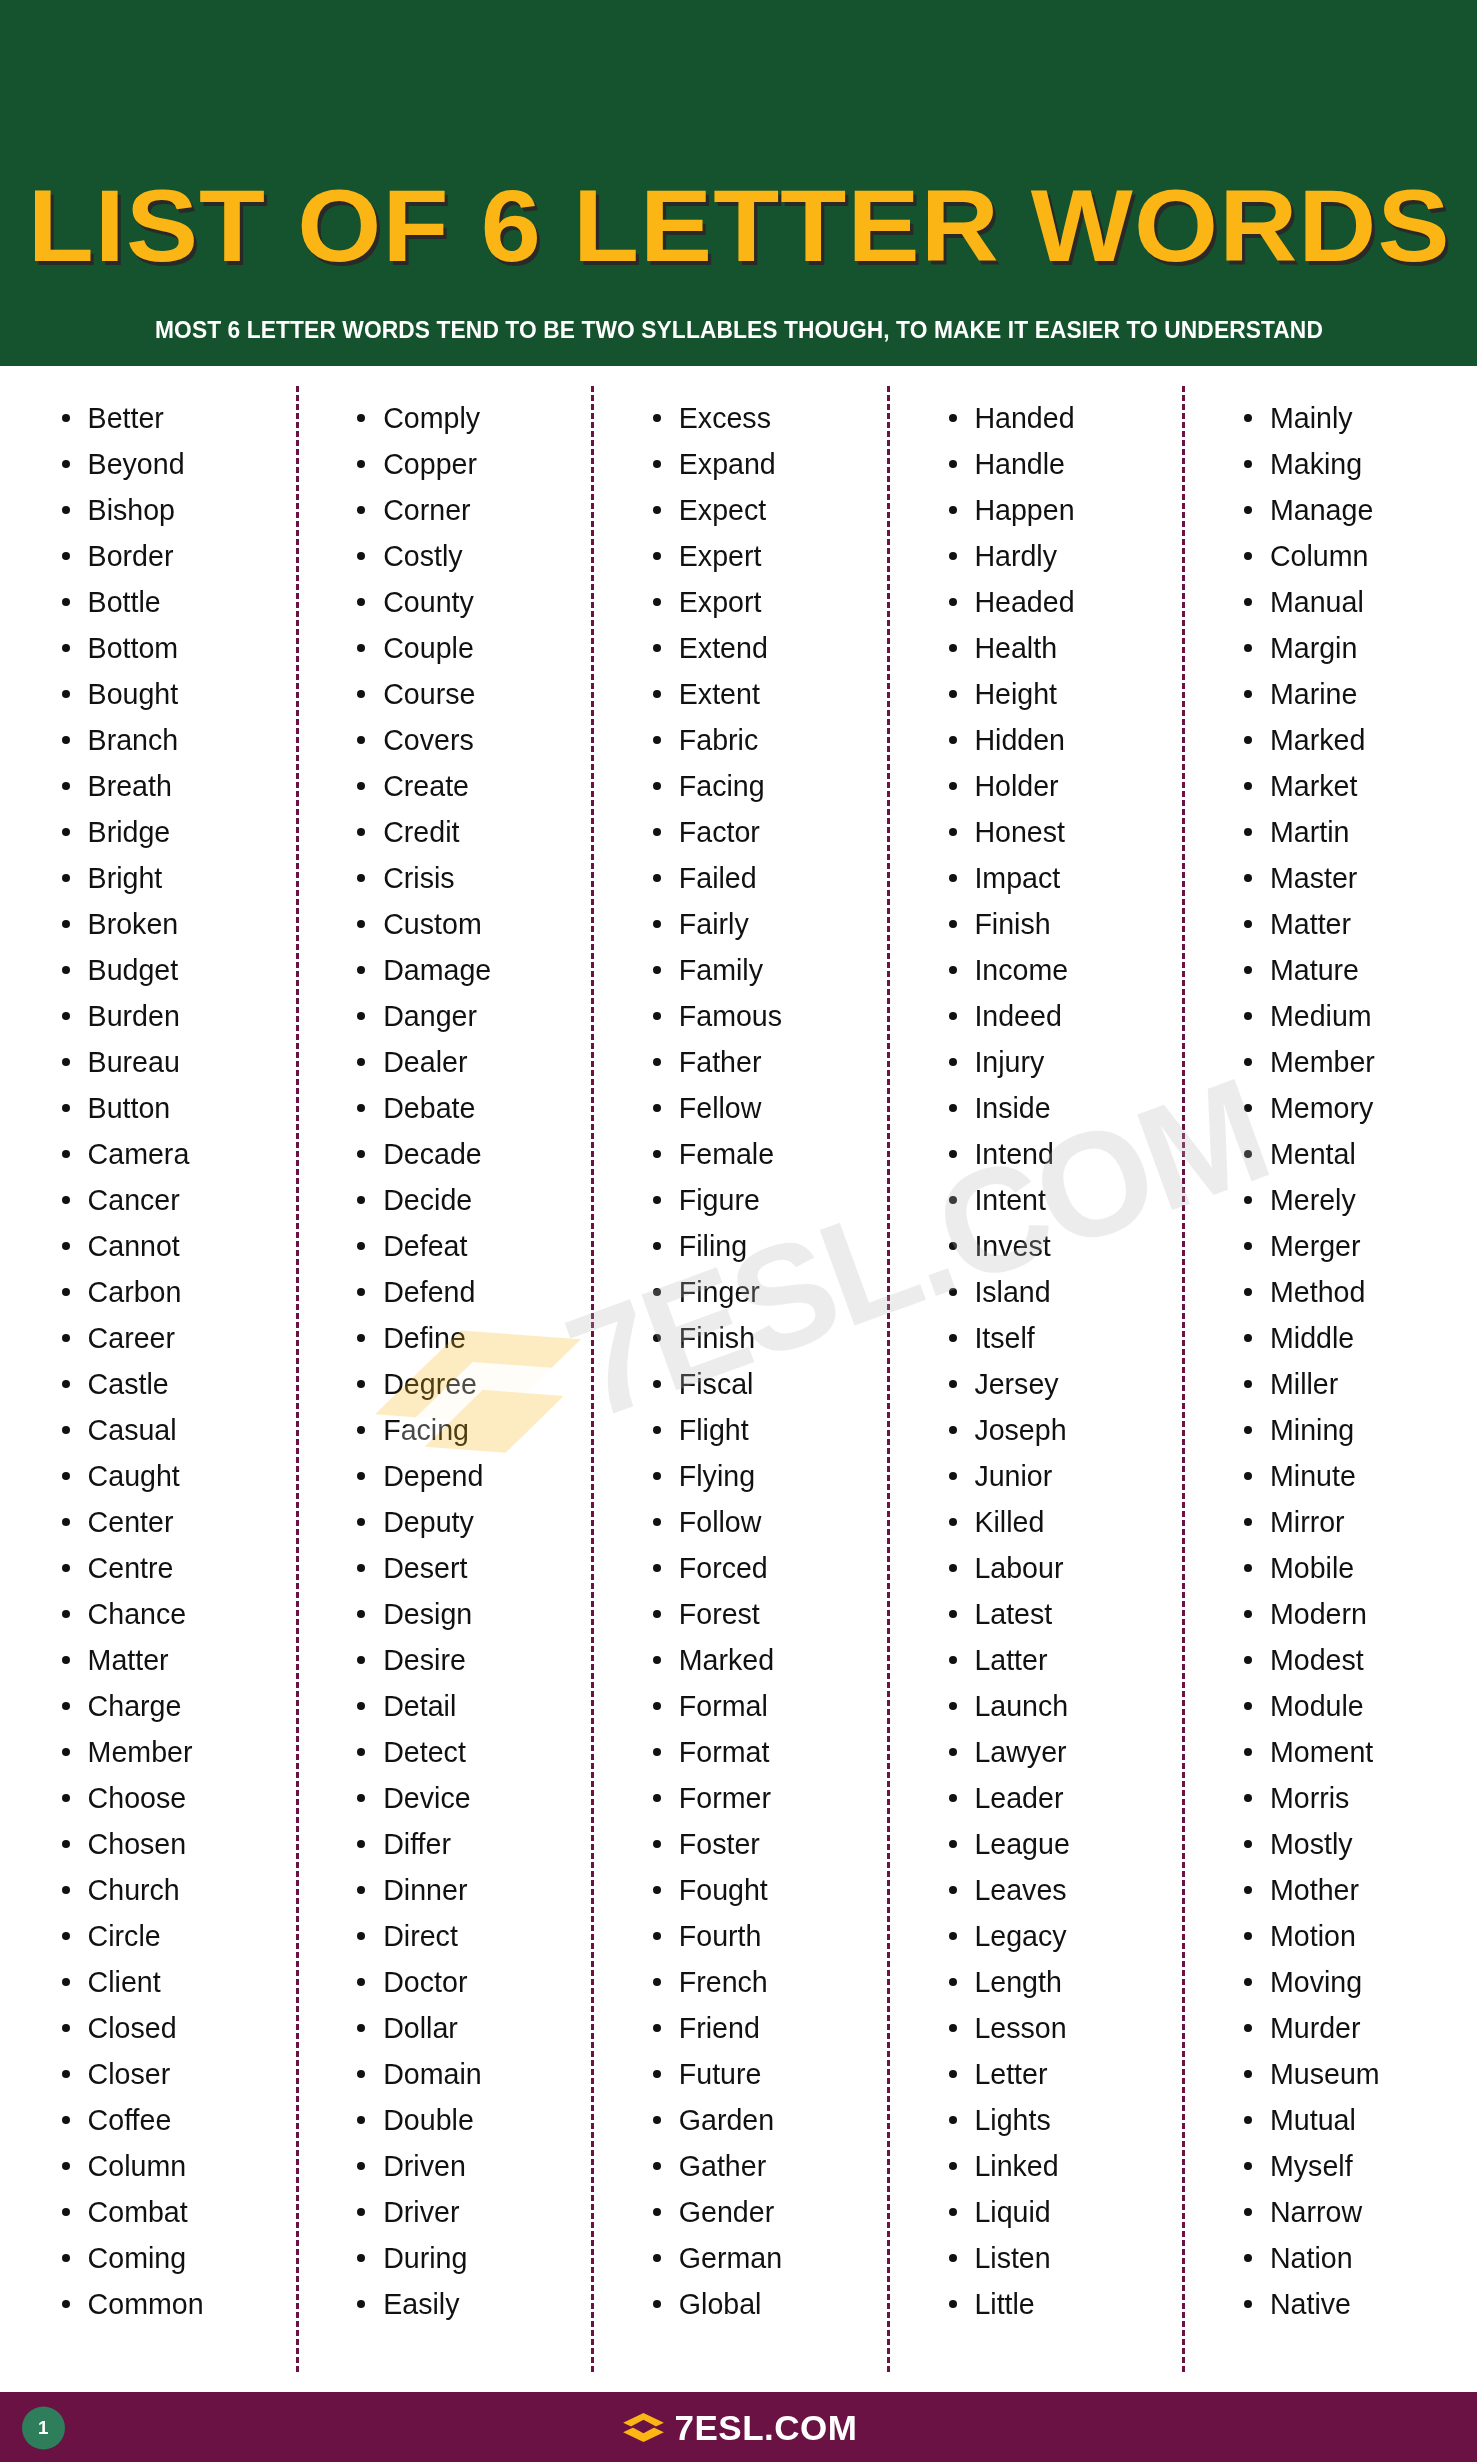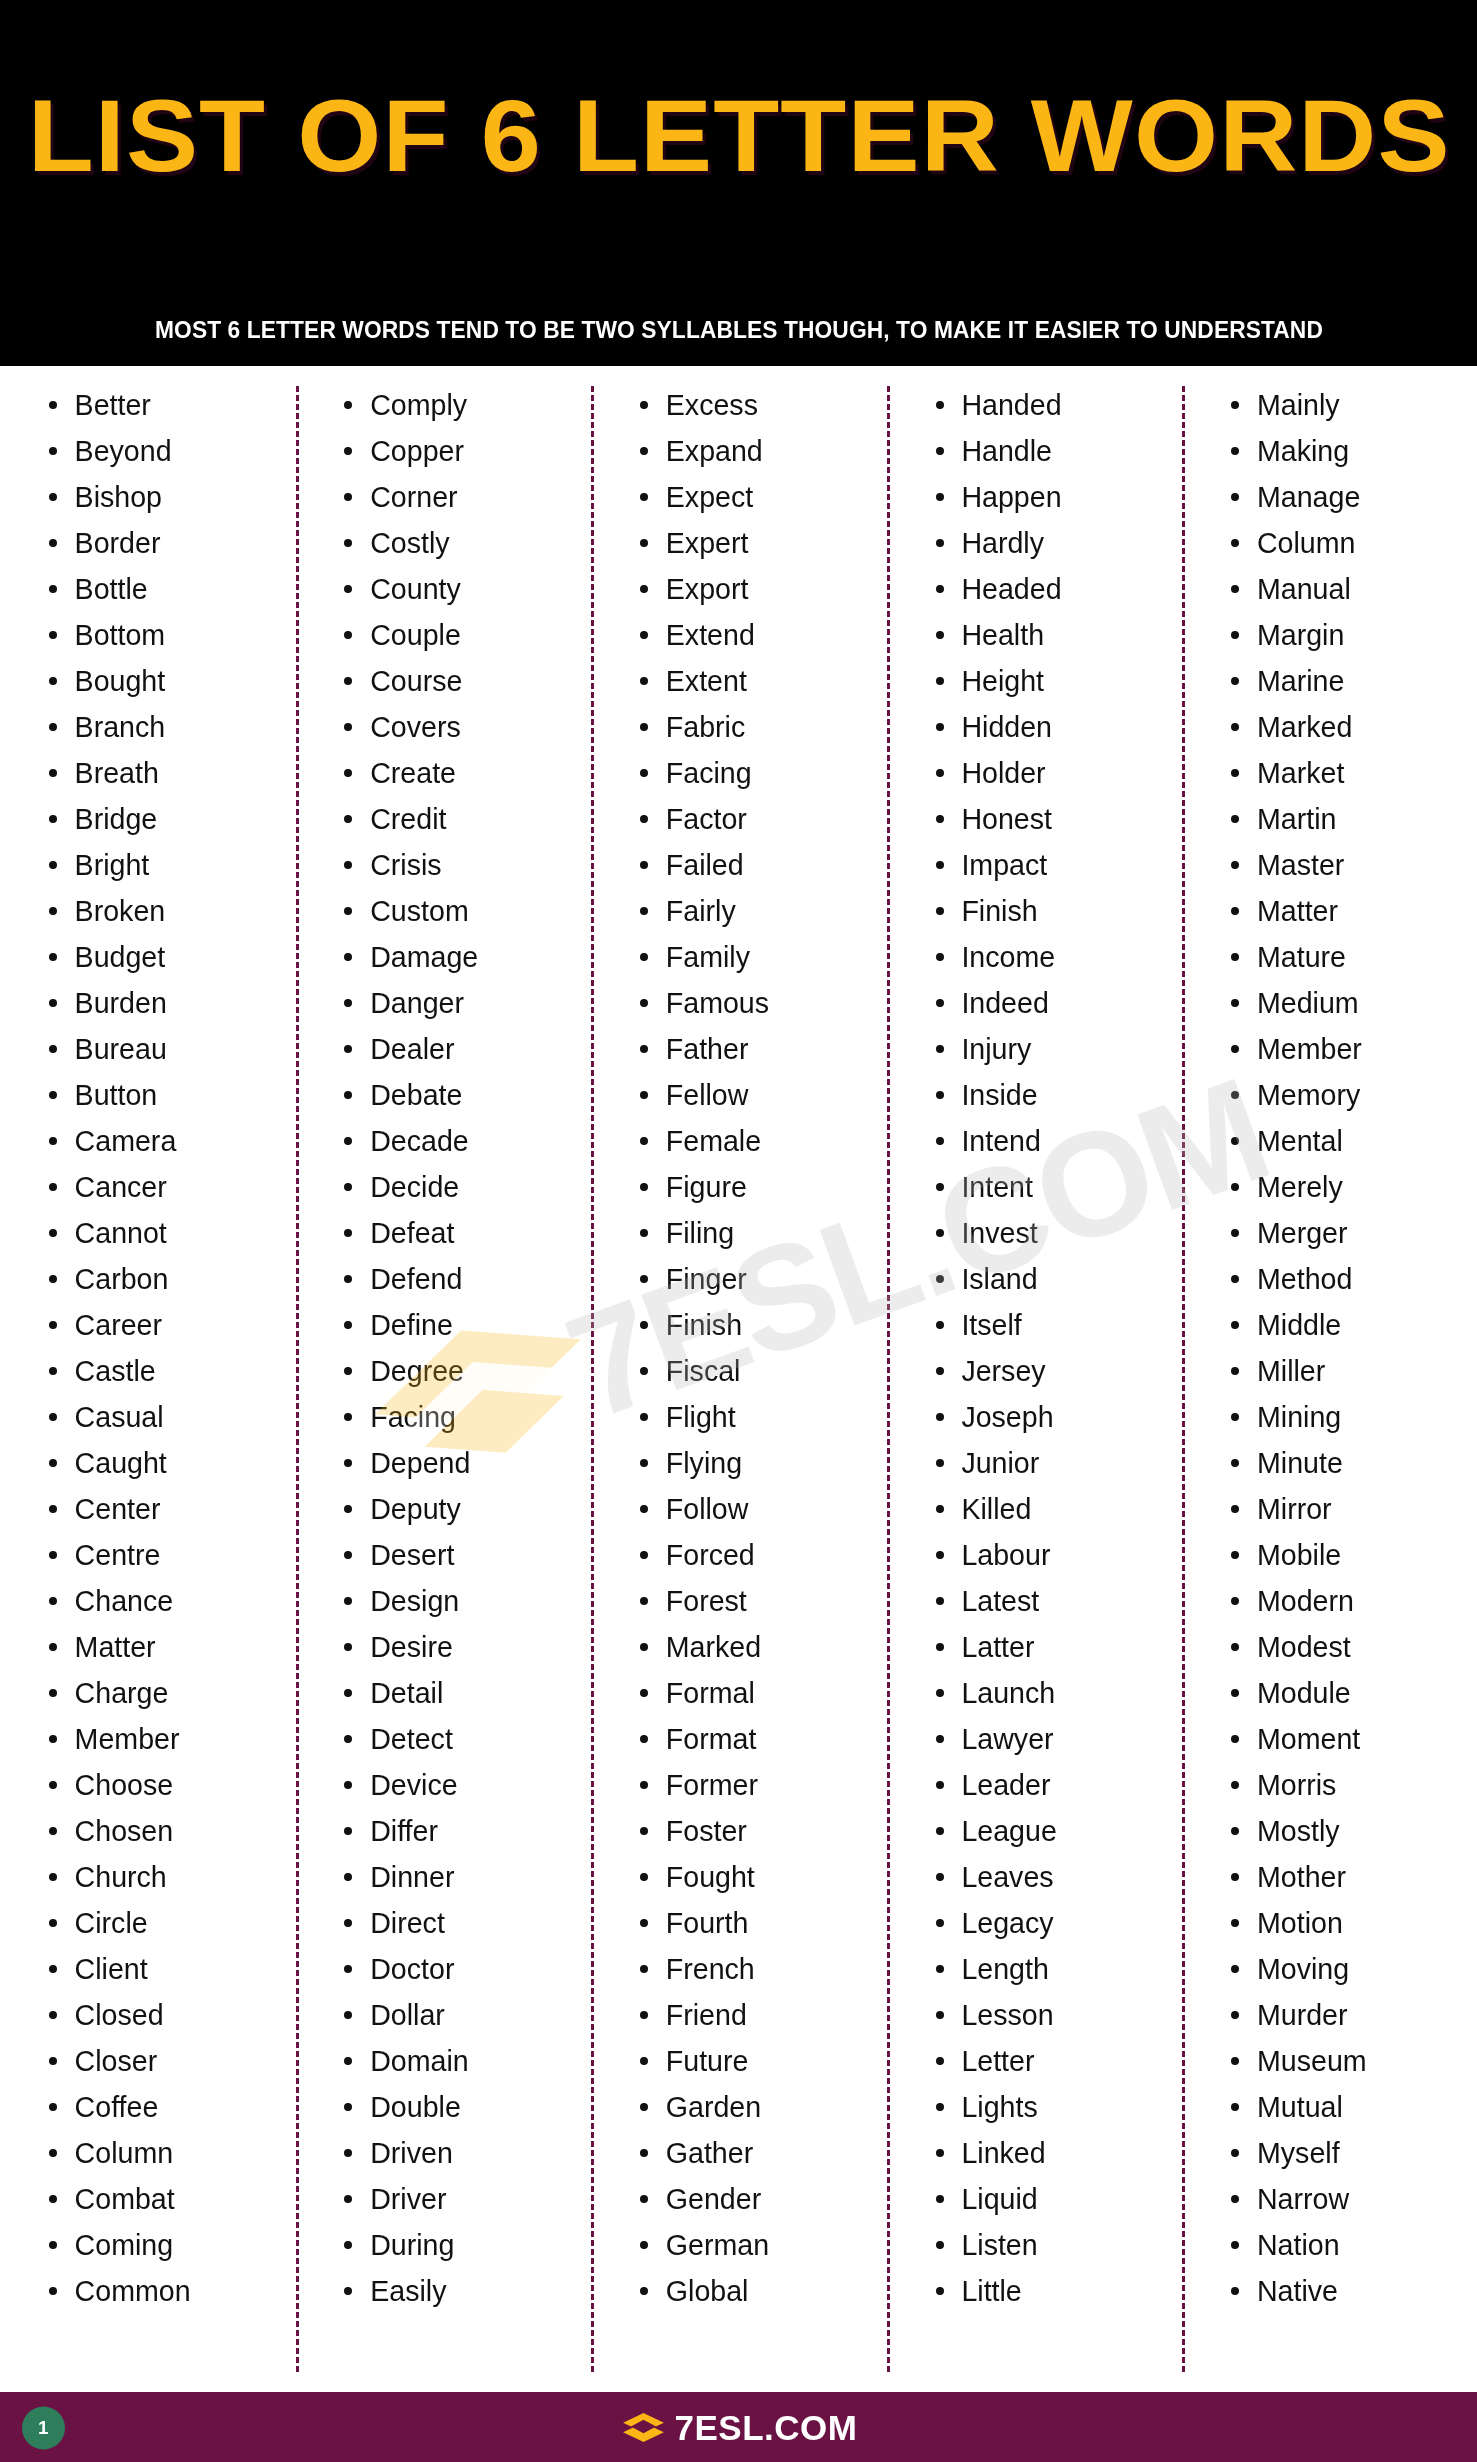--- a/index.html
+++ b/index.html
@@ -14,25 +14,25 @@
     width:1478px; height:2463px;
     background:#ffffff;
     overflow:hidden;
   }
 
   
   .header {
     position:absolute;
     left:0; top:0;
     width:1478px; height:366px;
-    background:#000000;
+    background:#14532d;
     display:flex;
     flex-direction:column;
     align-items:center;
-    justify-content:flex-start;
+    justify-content:center;
   }
   .title {
     margin-top:85px;
     font-size:102px;
     line-height:1.0;
     font-weight:bold;
     color:#FBB615;
     letter-spacing:1px;
     text-align:center;
     white-space:nowrap;
@@ -73,21 +73,21 @@
   .col + .col::before {
     content:"";
     position:absolute;
     left:0; top:3.9px;
     width:0;
     height:1986px;
     border-left:3px dashed #6B1244;
   }
   ul.wordlist {
     list-style:none;
-    margin:0; padding:0;
+    margin:13px; padding:0;
   }
   ul.wordlist li {
     position:relative;
     font-size:28.6px;
     line-height:46px;
     color:#111111;
     padding-left:29.6px;
     white-space:nowrap;
     font-weight:normal;
   }

